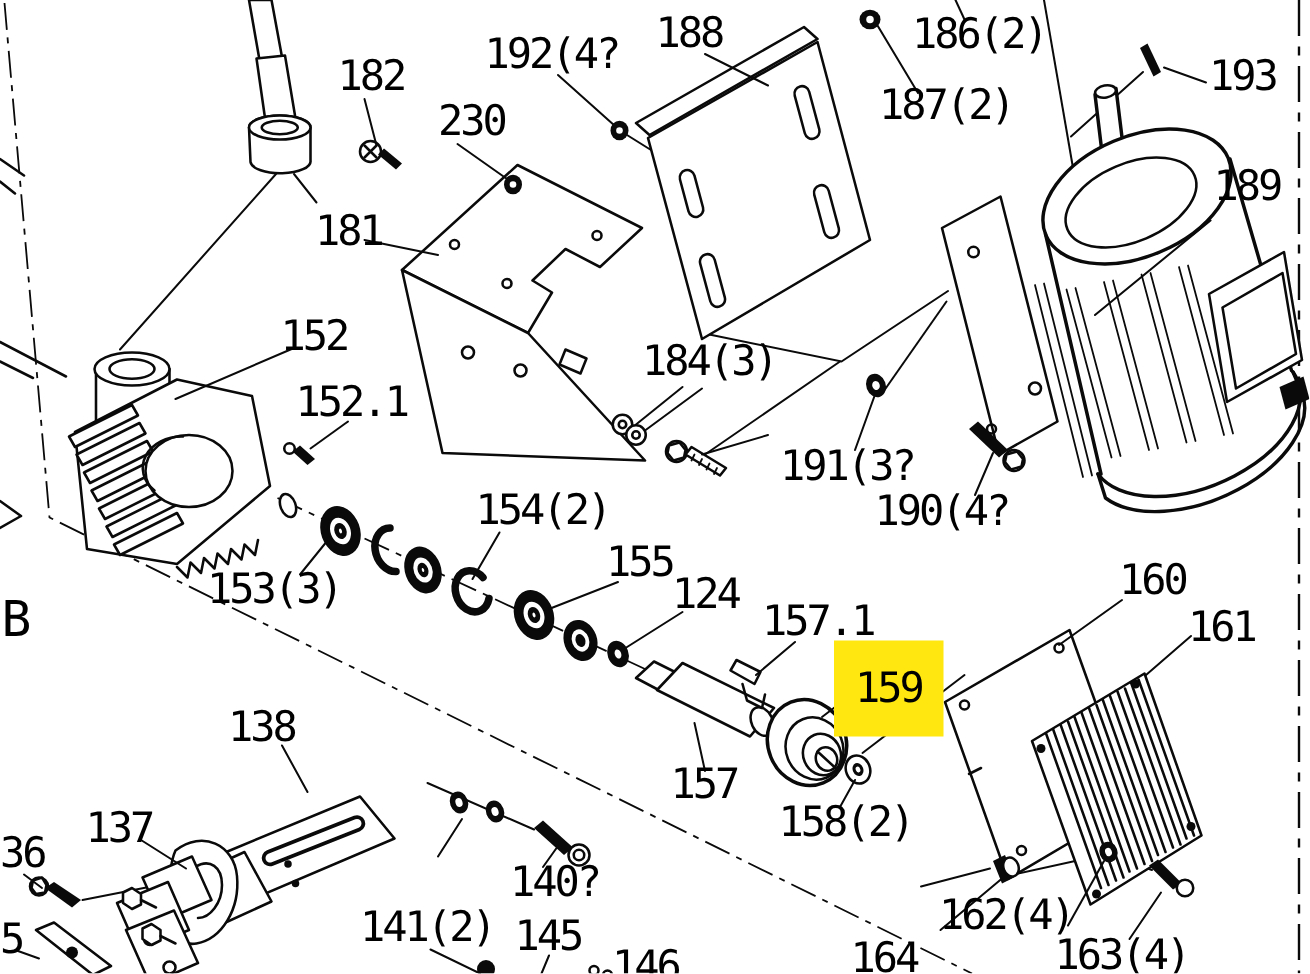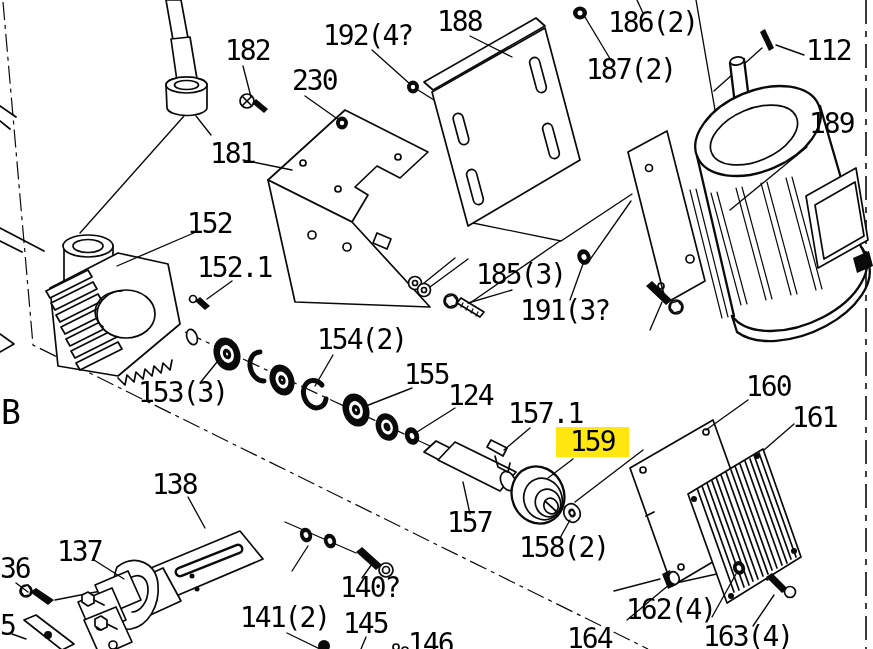--- a/index.html
+++ b/index.html
@@ -3,21 +3,21 @@
 <meta charset="utf-8">
 <style>
   html,body{margin:0;padding:0;background:#fff;}
   .stage{position:relative;width:873px;height:649px;background:#fff;overflow:hidden;
          font-family:"DejaVu Sans Mono","Liberation Mono",monospace;}
   .stage svg{position:absolute;left:0;top:0;}
   .labels{position:absolute;left:0;top:0;width:100%;height:100%;pointer-events:none;}
   .lbl{position:absolute;font-size:28px;letter-spacing:-2px;line-height:1;color:#000;
        white-space:nowrap;pointer-events:auto;}
   .lbl.big{font-size:33px;}
-  .lbl.hl{background:var(--hl,#ffe70f);padding:1px 14px;margin:-1px -14px;}
+  .lbl.hl{background:var(--hl,#ffe70f);padding:18px 14px;margin:-1px -14px;}
   
   .ln{stroke:#0a0a0a;fill:none;stroke-width:1.7;stroke-linecap:round;stroke-linejoin:round;}
   .fw{fill:#fff;stroke:#0a0a0a;stroke-width:1.7;stroke-linejoin:round;}
   .fb{fill:#0a0a0a;stroke:none;}
   .bold{stroke-width:2.3;}
   .thin{stroke-width:1.2;}
   .cl{stroke:#0a0a0a;stroke-width:1.2;fill:none;stroke-dasharray:18 5 4 5;}
   .cl2{stroke:#0a0a0a;stroke-width:1.6;fill:none;stroke-dasharray:24 7 6 7;}
   .ldr{stroke:#0a0a0a;stroke-width:1.35;fill:none;stroke-linecap:round;}
 </style>
@@ -370,27 +370,28 @@
   </g>
 </svg>
 
 <div class="labels" style="--hl: #ffe70f;">
       <div class="lbl" style="left: 225px; top: 37px;">182</div>
       <div class="lbl" style="left: 292px; top: 67px;">230</div>
       <div class="lbl" style="left: 323px; top: 22px;">192(4?</div>
       <div class="lbl" style="left: 437px; top: 8px;">188</div>
       <div class="lbl" style="left: 608px; top: 9px;">186(2)</div>
       <div class="lbl" style="left: 586px; top: 56px;">187(2)</div>
-      <div class="lbl" style="left: 806px; top: 37px;">112</div>
+      <div class="lbl" style="left: 806px; top: 37px;">193</div>
       <div class="lbl" style="left: 809px; top: 110px;">189</div>
       <div class="lbl" style="left: 210px; top: 140px;">181</div>
       <div class="lbl" style="left: 187px; top: 210px;">152</div>
       <div class="lbl" style="left: 197px; top: 254px;">152.1</div>
-      <div class="lbl" style="left: 476px; top: 261px;">185(3)</div>
+      <div class="lbl" style="left: 428px; top: 227px;">184(3)</div>
       <div class="lbl" style="left: 520px; top: 297px;">191(3?</div>
+      <div class="lbl" style="left: 583px; top: 327px;">190(4?</div>
       <div class="lbl" style="left: 317px; top: 326px;">154(2)</div>
       <div class="lbl" style="left: 404px; top: 361px;">155</div>
       <div class="lbl" style="left: 128px; top: 379px; margin-left: 10px;">153(3)</div>
       <div class="lbl" style="left: 448px; top: 382px;">124</div>
       <div class="lbl" style="left: 508px; top: 400px;">157.1</div>
       <div class="lbl hl" style="left: 570px; top: 428px;">159</div>
       <div class="lbl" style="left: 746px; top: 373px;">160</div>
       <div class="lbl" style="left: 792px; top: 404px;">161</div>
       <div class="lbl big" style="left: 1px; top: 396px;">B</div>
       <div class="lbl" style="left: 152px; top: 471px;">138</div>

